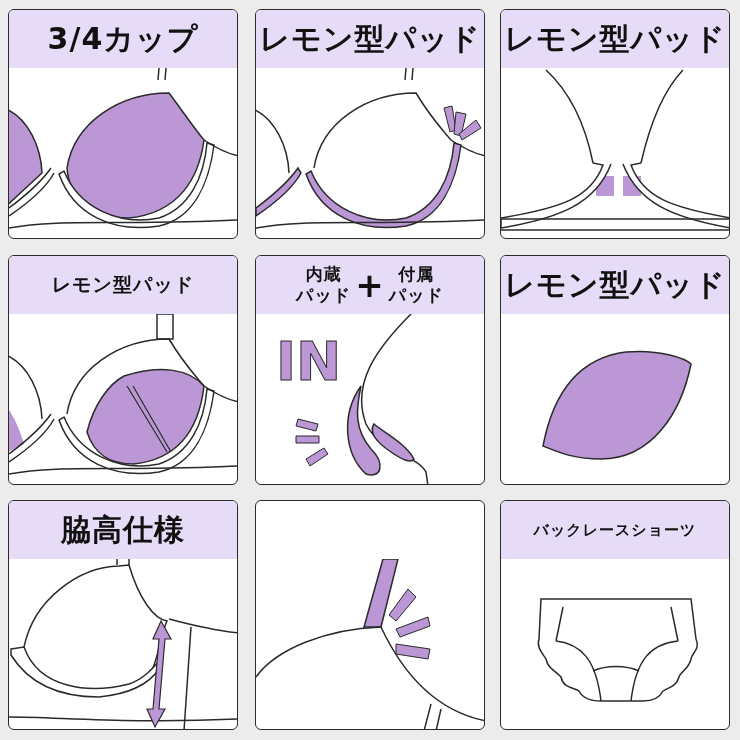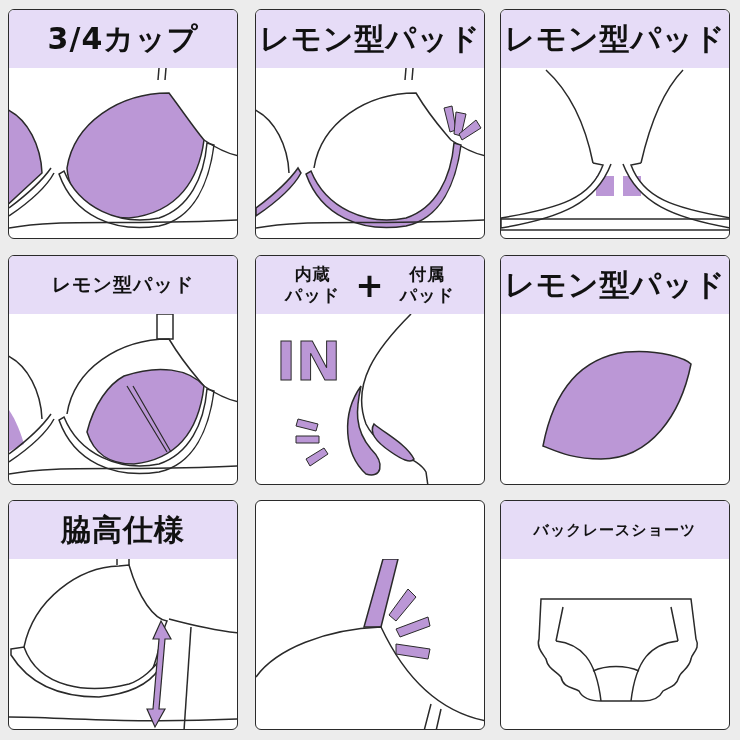--- a/index.html
+++ b/index.html
@@ -3,21 +3,21 @@
 <meta charset="utf-8">
 <style>
   html,body{margin:0;padding:0;}
   body{width:740px;height:740px;background:#ececec;font-family:"DejaVu Sans",sans-serif;overflow:hidden;}
   .grid{position:relative;width:740px;height:740px;}
   .tile{position:absolute;width:230px;height:230px;background:#fff;border:1.5px solid #2a2a2a;border-radius:6px;overflow:hidden;box-sizing:border-box;}
   .hdr{position:absolute;left:0;top:0;width:100%;height:58px;background:#e6dcf7;display:flex;align-items:center;justify-content:center;color:#111;font-weight:bold;letter-spacing:1px;}
   .hdr .t{font-size:30px;white-space:nowrap;}
   .hdr .t.sm{font-size:19px;}
   .hdr .big{font-size:32px;}
-  .hdr2{display:flex;align-items:center;gap:15px;}
+  .hdr2{display:flex;align-items:center;gap:4px;}
   .hdr2 .c{font-size:17px;line-height:21px;text-align:center;}
   .hdr2 .plus{font-size:34px;font-weight:bold;}
   svg.ill{position:absolute;left:0;top:58px;width:230px;height:172px;}
 </style>
 </head>
 <body>
 
 <div class="grid">
 
   <div class="tile" style="left:8px;top:9px;">

